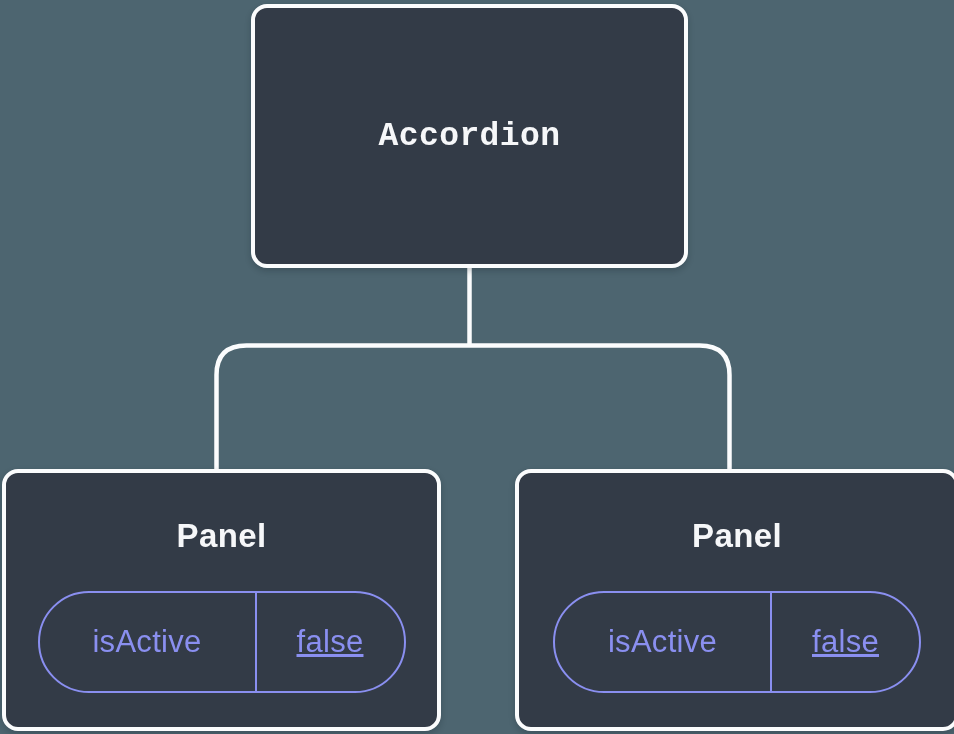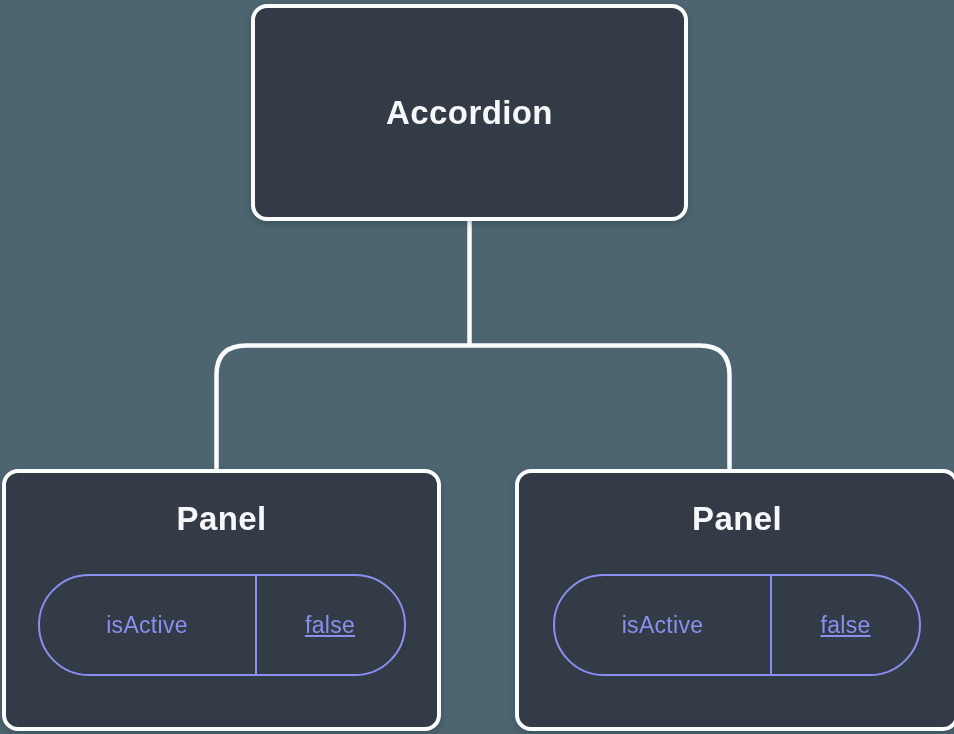--- a/index.html
+++ b/index.html
@@ -32,56 +32,57 @@
   .node {
     position: absolute;
     background: var(--node-fill);
     border: 4px solid var(--node-border);
     border-radius: 16px;
     box-shadow: 0 3px 6px rgba(15, 22, 32, 0.22);
     color: var(--node-text);
   }
   .node-root {
     left: 251px; top: 4px;
-    width: 437px; height: 217px;
+    width: 437px; height: 264px;
     display: flex;
     align-items: center;
     justify-content: center;
+    font-family: Liberation Mono, monospace;
   }
   .node-label {
     font-size: 33px;
     font-weight: 600;
     letter-spacing: 0.4px;
     color: var(--node-text);
   }
   .node-panel {
     top: 469px;
     height: 262px;
     display: flex;
     flex-direction: column;
     align-items: center;
   }
   .node-panel.left  { left: 2px;   width: 439px; }
   .node-panel.right { left: 515px; width: 444px; }
-  .panel-title { margin-top: 27px; }
+  .panel-title { margin-top: 44px; }
   .prop-pill {
     margin-top: 36px;
     width: 368px;
     height: 102px;
     border: 2px solid var(--prop-accent);
     border-radius: 51px;
     display: flex;
     align-items: stretch;
     overflow: hidden;
   }
   .prop-cell {
     display: flex;
     align-items: center;
     justify-content: center;
-    font-size: 23px;
+    font-size: 31px;
     font-weight: 400;
     color: var(--prop-accent);
     letter-spacing: 0.3px;
   }
   .prop-name  { flex: 0 0 215px; }
   .prop-value { flex: 1; border-left: 2px solid var(--prop-accent); text-decoration: underline; }
 </style>
 </head>
 <body>
 

